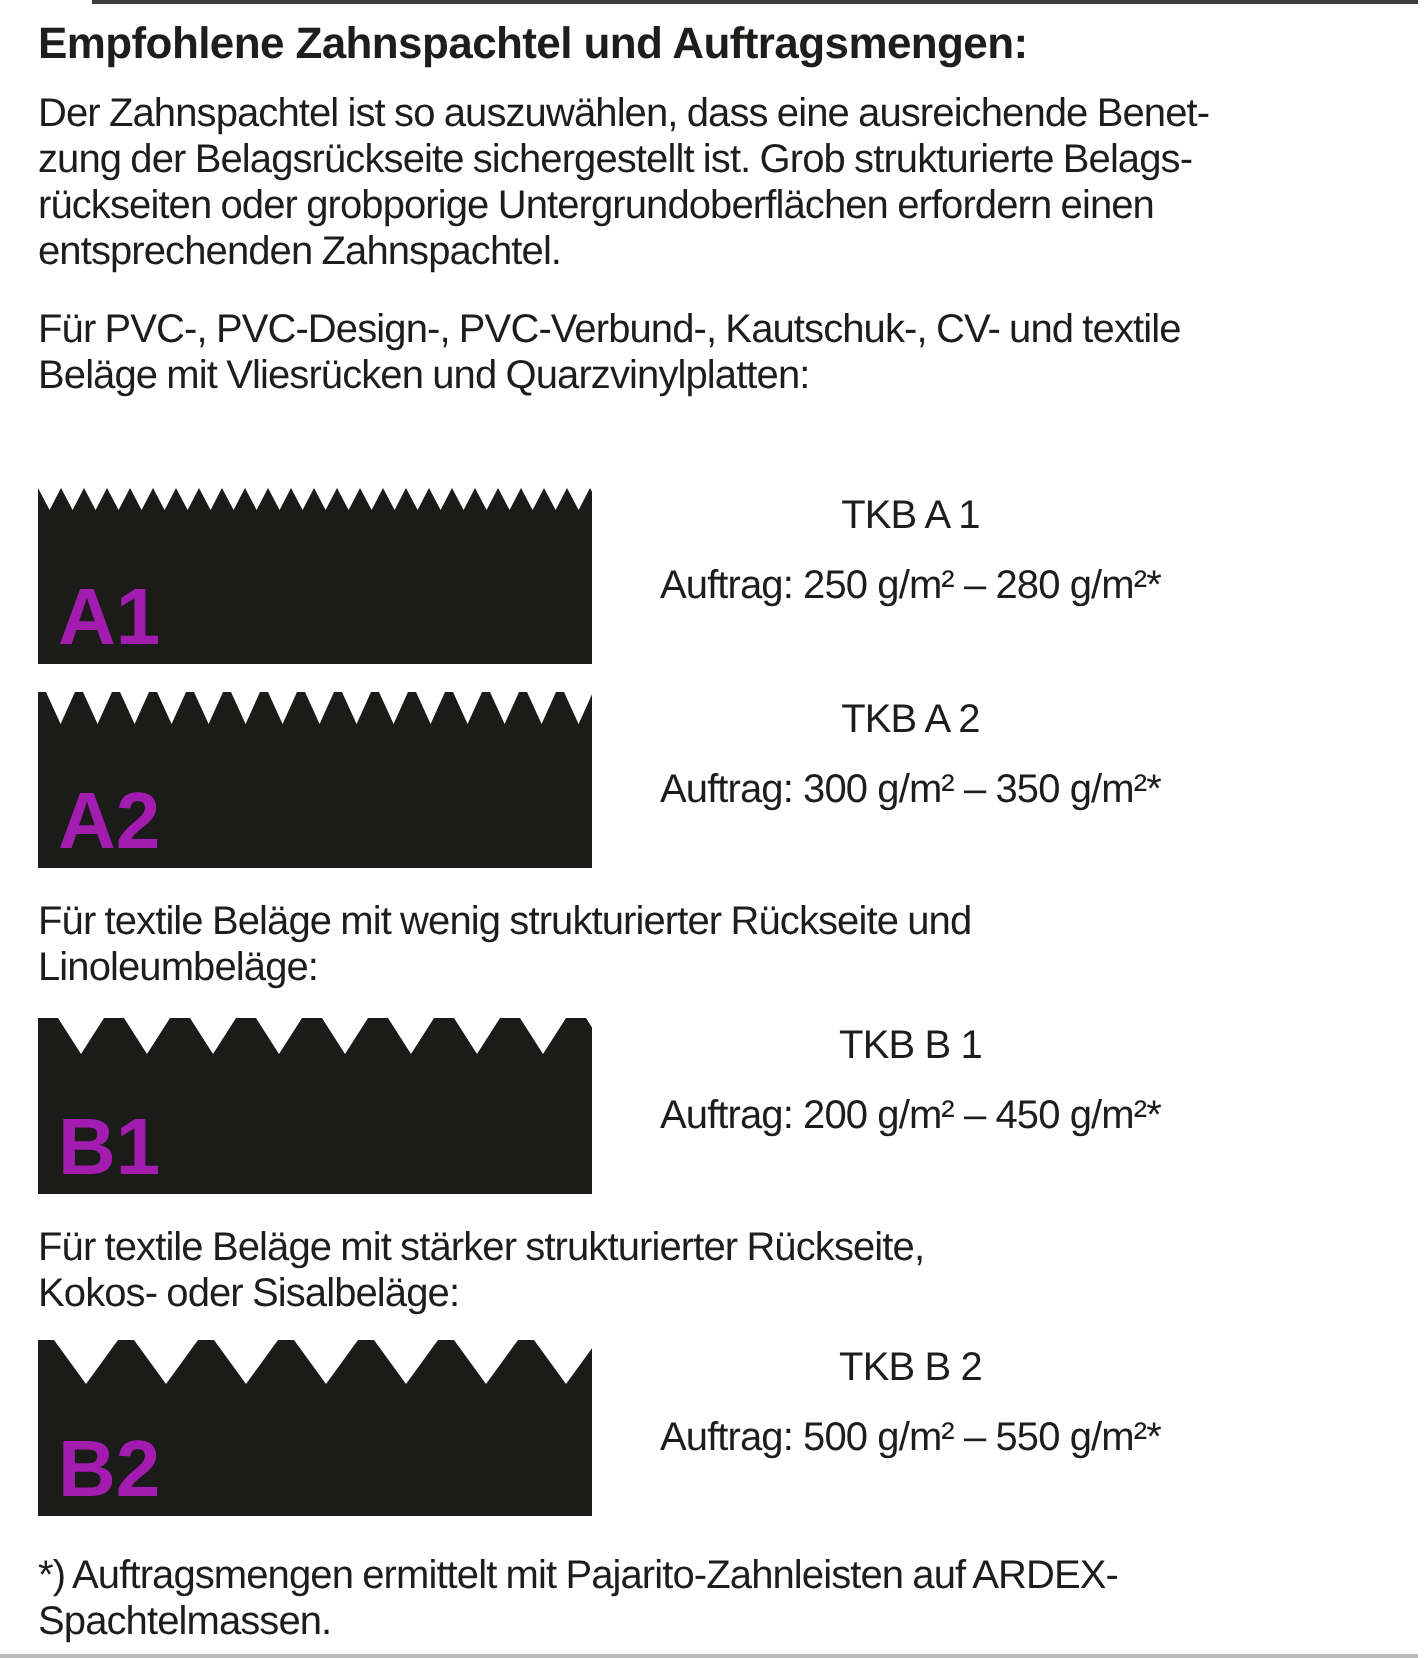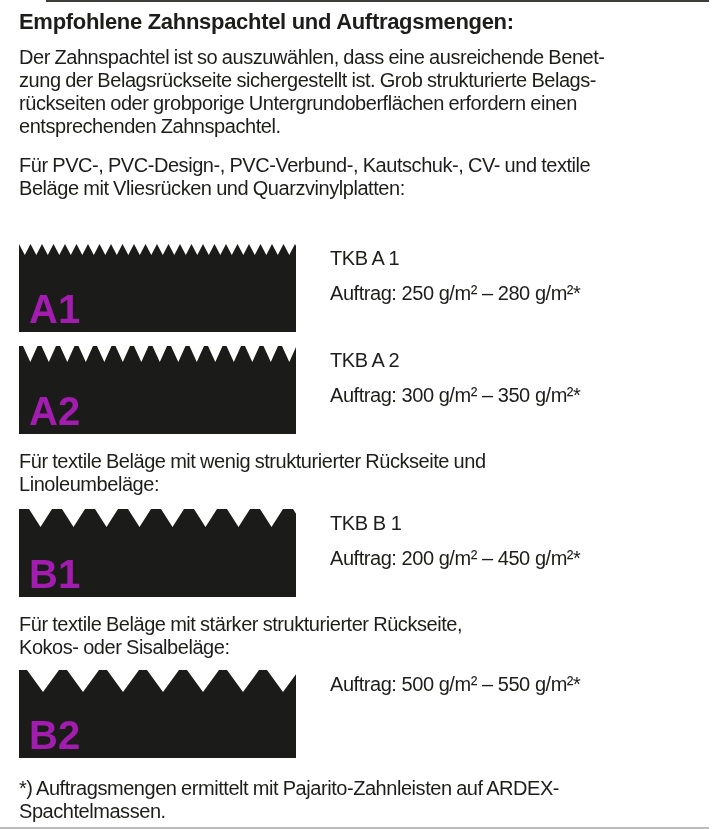--- a/index.html
+++ b/index.html
@@ -42,21 +42,21 @@
   .trowel-label{
     position:absolute;left:10px;bottom:3px;
     font-size:40px;font-weight:bold;line-height:1;
     color:#a21caf;letter-spacing:0;
   }
   .trowel-info{
     margin-left:34px;padding-top:3px;
     font-size:20px;line-height:23px;
     letter-spacing:-0.45px;
   }
-  .tkb-line{margin:0 0 12px 0;}
+  .tkb-line{margin:0 0 12px 0;text-align:center;}
   .auftrag-line{margin:0;}
 </style>
 </head>
 <body>
 
 <div class="page">
   <div class="top-rule"></div>
 
   <h1 class="doc-title">Empfohlene Zahnspachtel und Auftragsmengen:</h1>
 
@@ -114,20 +114,21 @@
 Kokos- oder Sisalbeläge:</p>
 
   <div class="trowel-row mt11">
     <div class="trowel-block">
       <svg class="teeth-svg" viewBox="0 0 277 88" preserveAspectRatio="none">
           <polygon points="0,0 8,0 24,22 40,0 48,0 64,22 80,0 88,0 104,22 120,0 128,0 144,22 160,0 168,0 184,22 200,0 208,0 224,22 240,0 248,0 264,22 280,0 280,88 0,88" fill="#1b1b19"></polygon>
         </svg>
       <span class="trowel-label">B2</span>
     </div>
     <div class="trowel-info">
+      <p class="tkb-line">TKB B 2</p>
       <p class="auftrag-line">Auftrag: 500 g/m² – 550 g/m²*</p>
     </div>
   </div>
 
   <p class="body-text mt19">*) Auftragsmengen ermittelt mit Pajarito-Zahnleisten auf ARDEX-
 Spachtelmassen.</p>
 
   <div class="bottom-rule"></div>
 </div>
 

